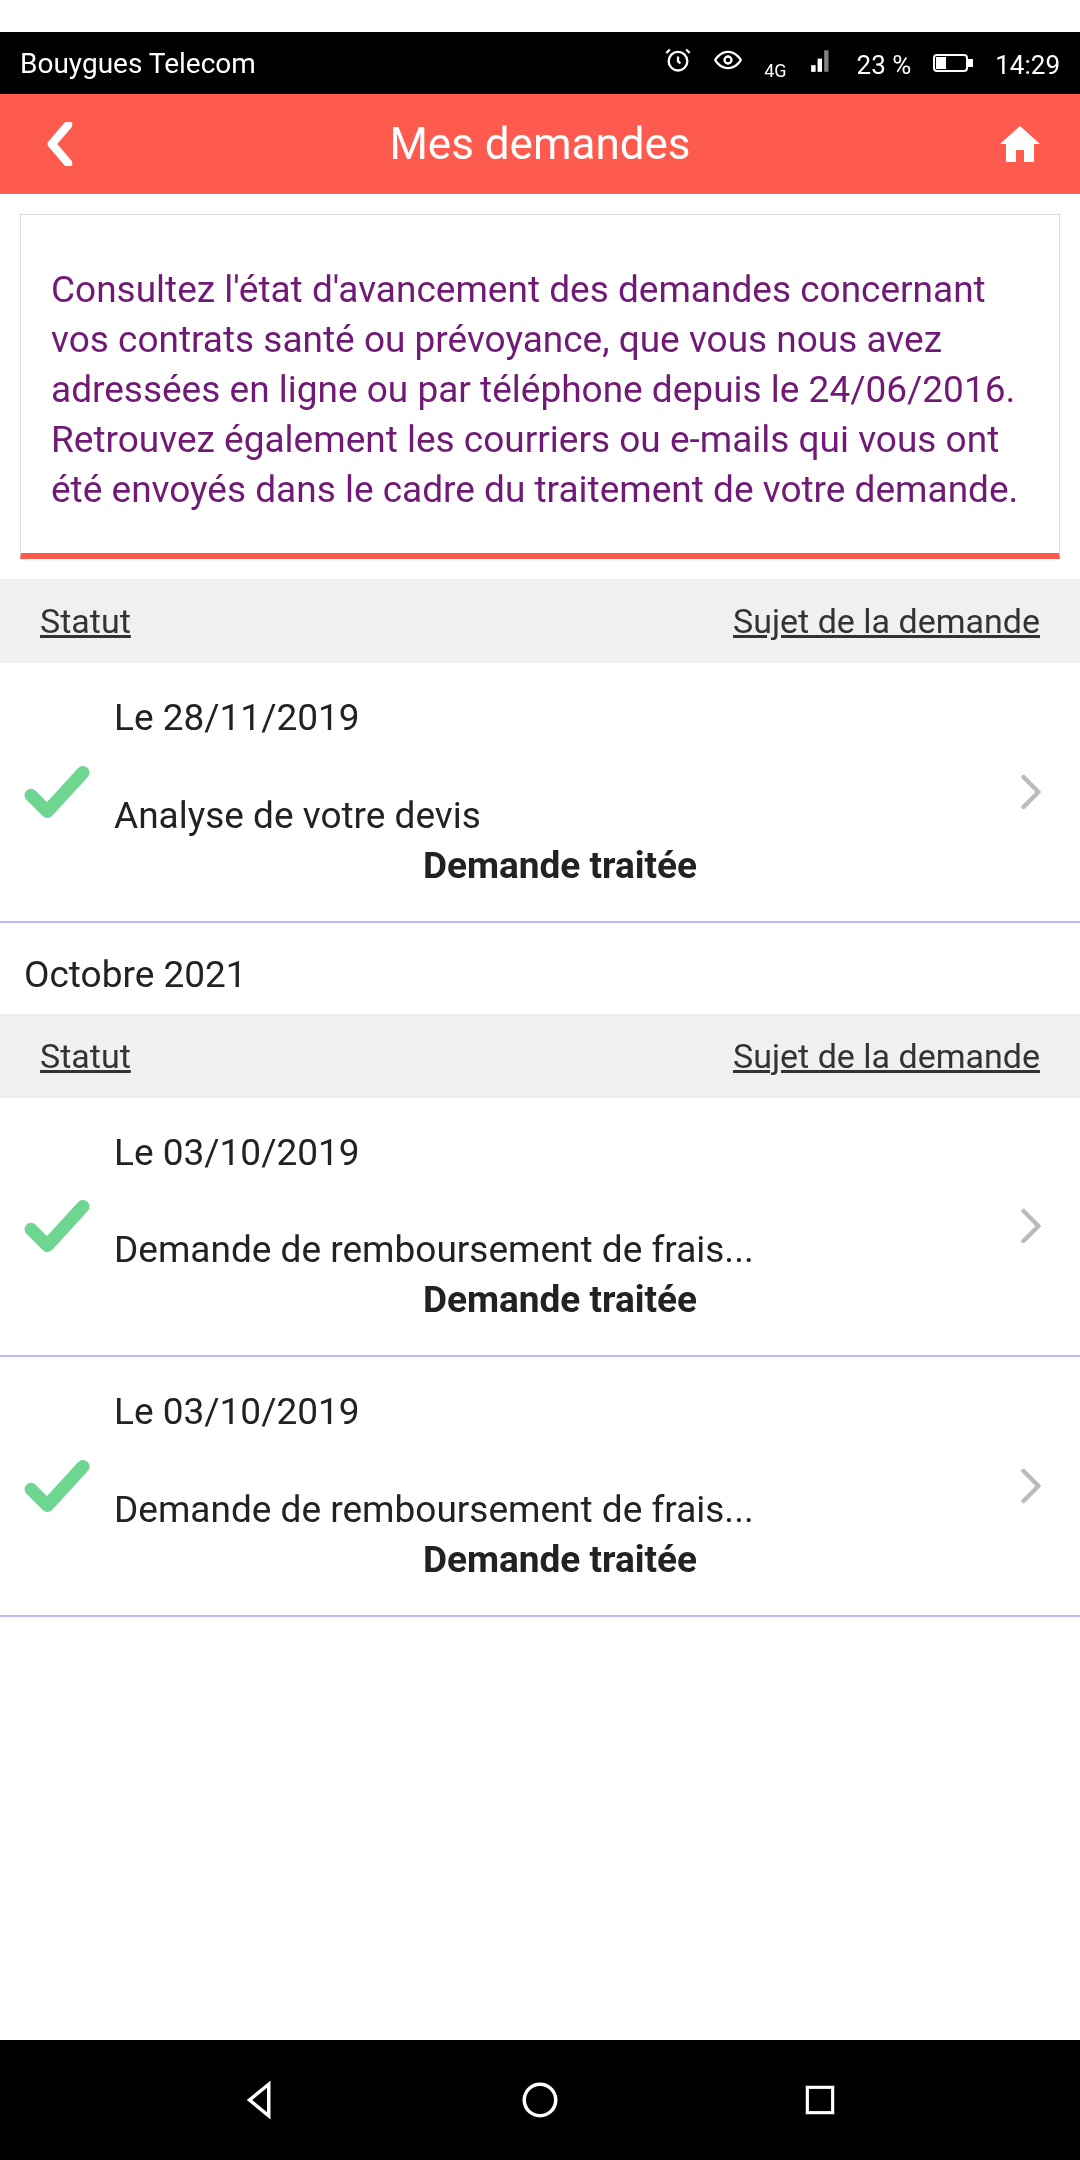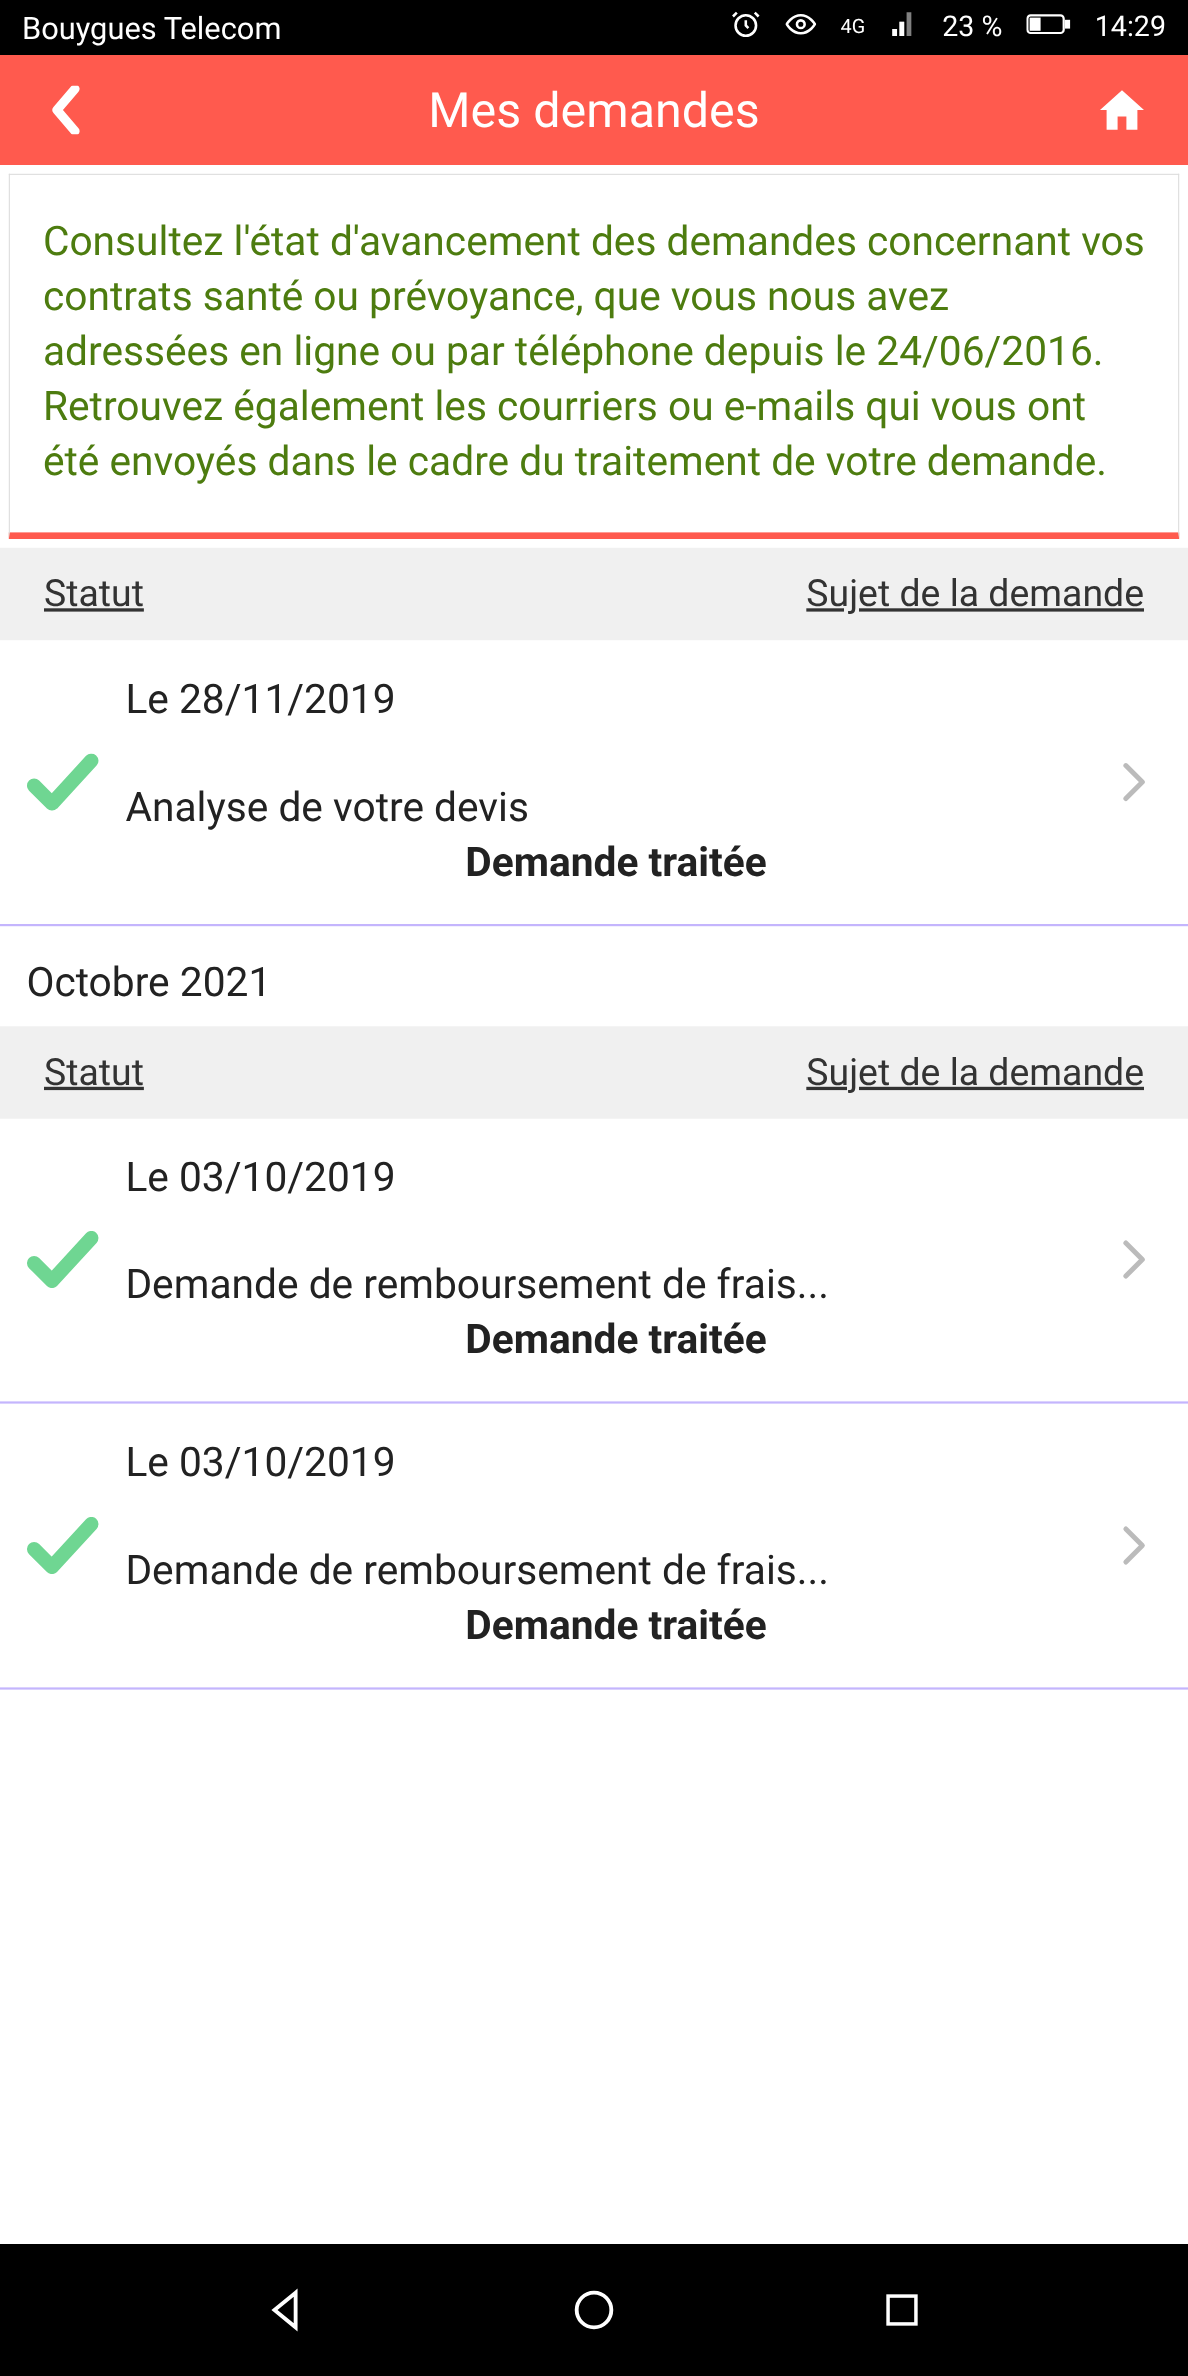--- a/index.html
+++ b/index.html
@@ -5,31 +5,32 @@
     * { margin: 0; padding: 0; box-sizing: border-box; }
     body {
       width: 1080px;
       height: 2160px;
       font-family: -apple-system, BlinkMacSystemFont, "Segoe UI", Roboto, Arial, sans-serif;
       background: #fff;
       overflow: hidden;
       position: relative;
     }
     .status-bar {
-      height: 50px;
+      height: 62px;
       background: #000;
       color: #fff;
       display: flex;
       align-items: center;
       justify-content: space-between;
       padding: 0 20px;
       font-size: 28px;
+      margin-top: 32px;
     }
     .status-left { font-weight: 400; }
-    .status-right { display: flex; align-items: center; gap: 22px; font-size: 26px; }
+    .status-right { display: flex; align-items: flex-end; gap: 22px; font-size: 26px; }
     .header {
       height: 100px;
       background: #ff5a4e;
       display: flex;
       align-items: center;
       justify-content: space-between;
       padding: 0 36px;
     }
     .header-title {
       color: #fff;
@@ -39,27 +40,27 @@
       text-align: center;
     }
     .back-icon, .home-icon {
       width: 48px;
       height: 48px;
       display: flex;
       align-items: center;
       justify-content: center;
     }
     .intro-card {
-      margin: 8px;
-      padding: 37px 30px 38px 30px;
+      margin: 20px;
+      padding: 50px 30px 38px 30px;
       border: 1px solid #ddd;
       border-bottom: 6px solid #ff5a4e;
       font-size: 37px;
       line-height: 1.35;
-      color: #4d7c0f;
+      color: #701a75;
     }
     .section-month {
       padding: 30px 24px 18px 24px;
       font-size: 37px;
       color: #222;
     }
     .table-header {
       display: flex;
       justify-content: space-between;
       background: #f0f0f0;

